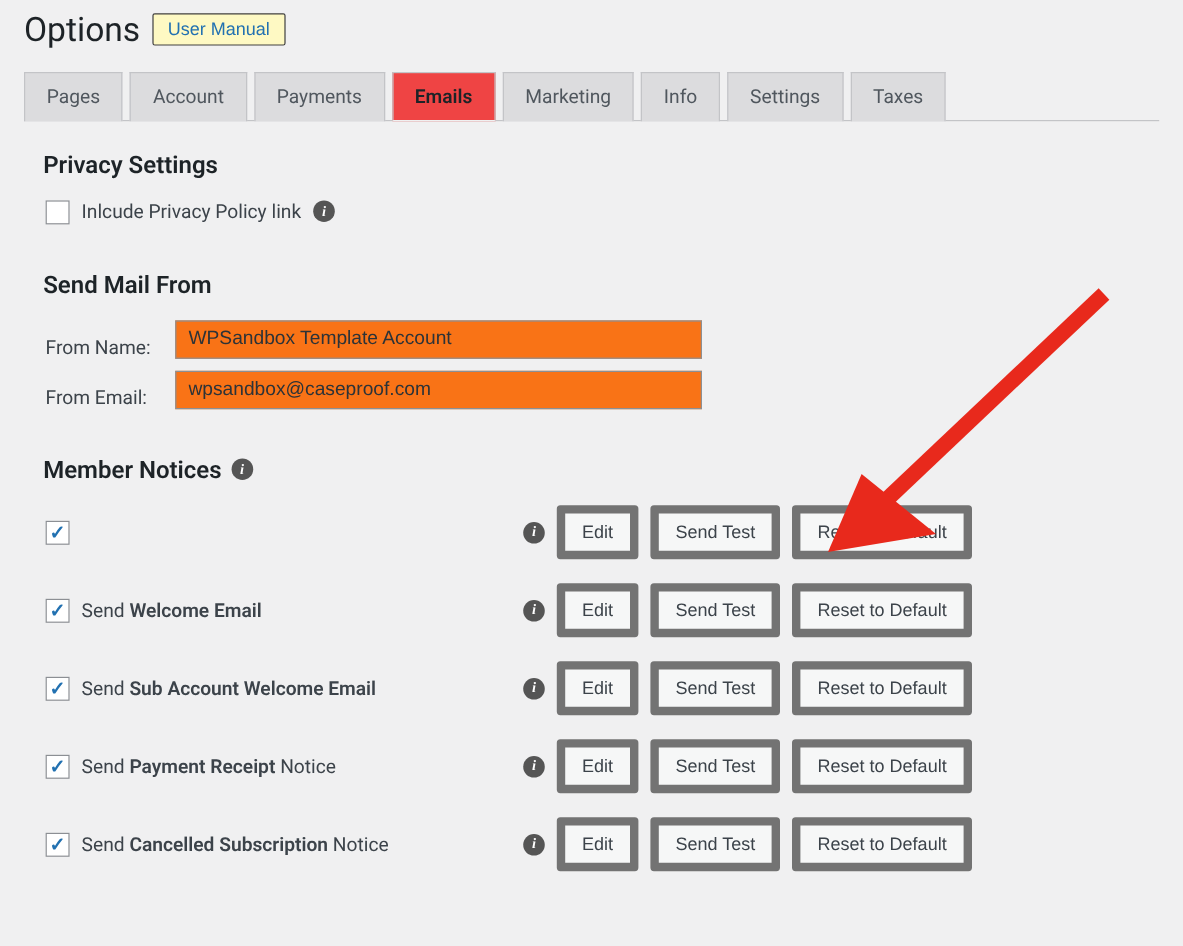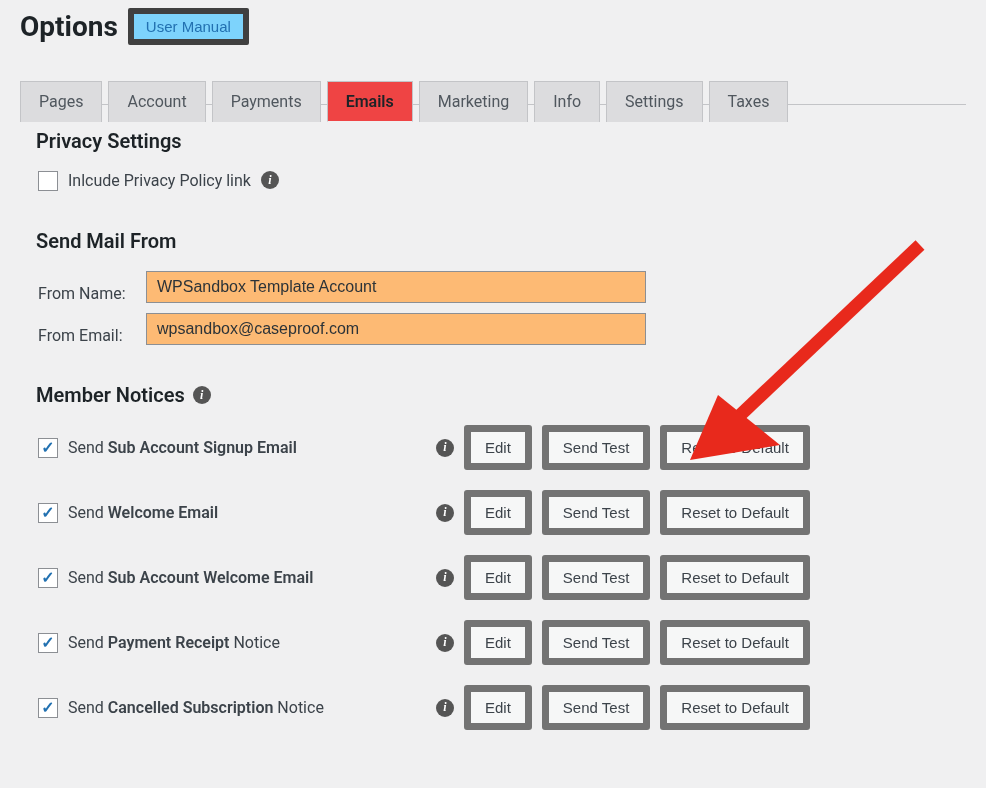--- a/index.html
+++ b/index.html
@@ -12,26 +12,26 @@
       position: relative;
     }
     .page-header {
       display: flex;
       align-items: center;
       gap: 10px;
       margin-bottom: 18px;
     }
     .page-title {
       font-size: 28px;
-      font-weight: 700;
+      font-weight: 400;
       color: #1d2327;
     }
     .user-manual-btn {
-      background: #7dd3fc;
-      border: 6px solid #404040;
+      background: #fef9c3;
+      border: 1px solid #404040;
       color: #2271b1;
       padding: 4px 12px;
       font-size: 15px;
       cursor: pointer;
       border-radius: 2px;
     }
     .tabs {
       display: flex;
       gap: 6px;
       border-bottom: 1px solid #c3c4c7;
@@ -39,21 +39,21 @@
     }
     .tab {
       background: #dcdcde;
       border: 1px solid #c3c4c7;
       border-bottom: none;
       padding: 10px 18px;
       font-size: 16px;
       color: #50575e;
       cursor: pointer;
       position: relative;
-      top: 18px;
+      top: 1px;
     }
     .tab.active {
       background: #ef4444;
       color: #1d2327;
       font-weight: 600;
       border-bottom: 1px solid #f0f0f1;
     }
     .section-heading {
       font-size: 20px;
       font-weight: 600;
@@ -116,25 +116,25 @@
       gap: 12px;
       padding-left: 18px;
       margin-bottom: 10px;
     }
     .form-label {
       font-size: 16px;
       color: #3c434a;
       width: 96px;
     }
     .text-input {
-      width: 500px;
+      width: 439px;
       padding: 6px 10px;
       font-size: 16px;
       border: 1px solid #8c8f94;
-      background: #fdba74;
+      background: #f97316;
       color: #2c3338;
     }
     .notice-row {
       display: flex;
       align-items: center;
       padding-left: 18px;
       margin-bottom: 20px;
     }
     .notice-left {
       display: flex;
@@ -208,21 +208,20 @@
 
 <div class="section">
   <h2 class="section-heading">
     <span>Member Notices</span>
     <span class="info-icon">i</span>
   </h2>
   <div id="notices-container">
       <div class="notice-row">
         <div class="notice-left">
           <span class="checkbox checked"></span>
-          <span class="checkbox-label notice-label-text">Send <strong>Sub Account Signup Email</strong></span>
         </div>
         <div class="notice-actions">
           <span class="info-icon">i</span>
           <button class="action-btn">Edit</button>
           <button class="action-btn">Send Test</button>
           <button class="action-btn">Reset to Default</button>
         </div>
       </div>
       <div class="notice-row">
         <div class="notice-left">

